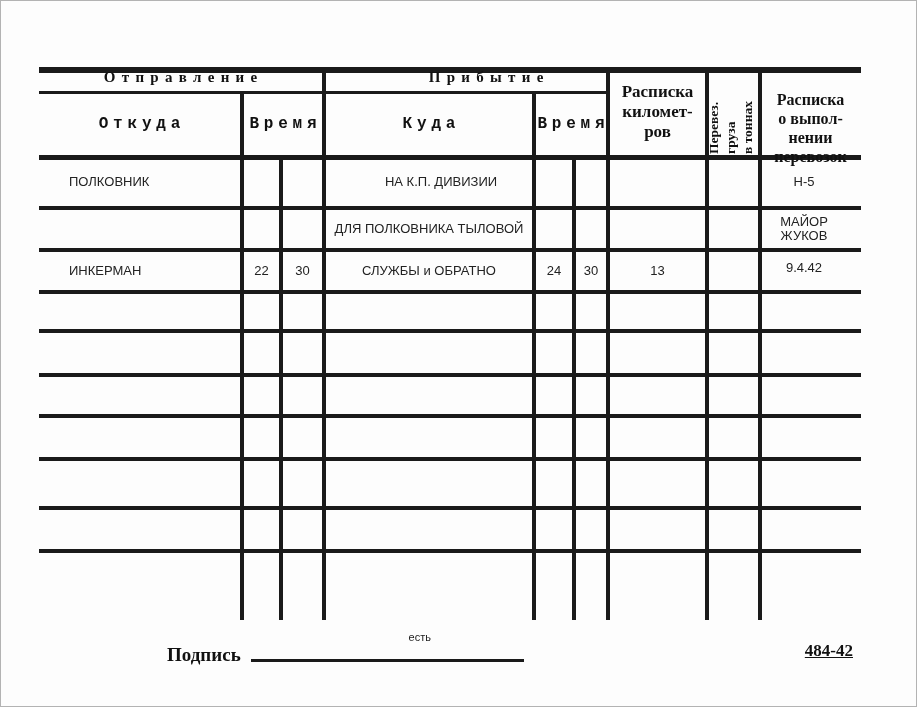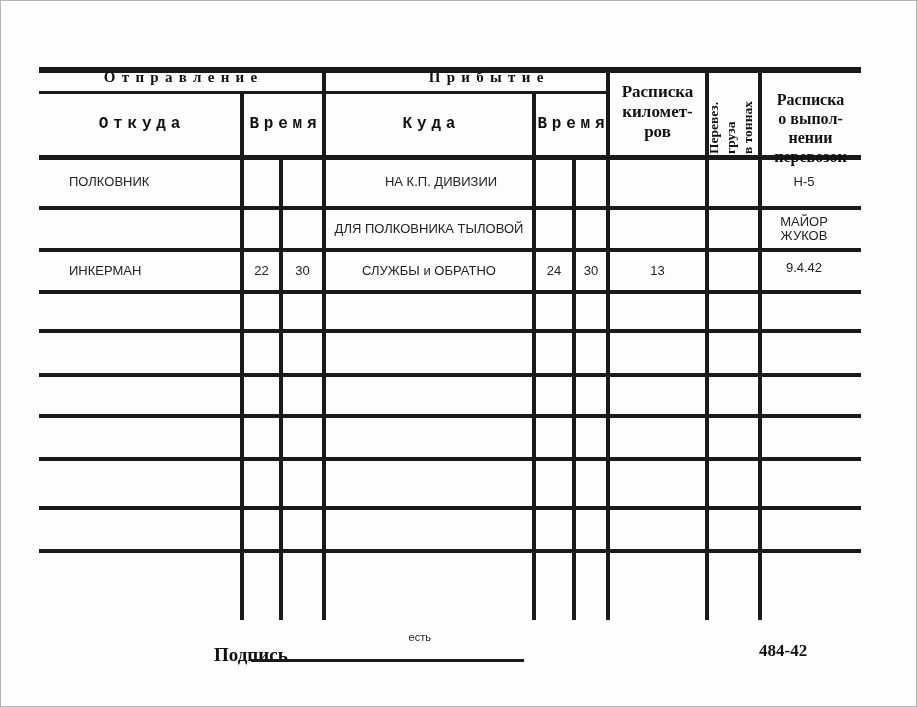--- a/index.html
+++ b/index.html
@@ -40,29 +40,29 @@
     white-space:pre-line;
   }
   .cell{
     position:absolute;display:flex;align-items:center;justify-content:center;
     font-family:"Liberation Sans",sans-serif;font-size:13px;color:#222;
     text-align:center;white-space:pre-line;line-height:14px;
   }
   .cell.left{justify-content:flex-start;text-align:left;padding-left:27px;box-sizing:border-box;}
   .sig-label{
     position:absolute;left:166px;top:643px;
-    font-family:"Liberation Serif",serif;font-weight:bold;font-size:19px;margin-left:47px;
+    font-family:"Liberation Serif",serif;font-weight:bold;font-size:19px;
   }
   .sig-entry{
     position:absolute;left:330px;top:630px;width:100px;text-align:right;
     font-family:"Liberation Sans",sans-serif;font-size:11px;color:#222;
   }
   .form-number{
-    position:absolute;left:758px;top:640px;width:94px;text-align:left;
-    font-family:"Liberation Serif",serif;font-weight:bold;font-size:17px;
+    position:absolute;left:758px;top:640px;width:94px;text-align:right;
+    font-family:"Liberation Serif",serif;font-weight:bold;font-size:17px;text-decoration:underline;
   }
 </style>
 </head>
 <body>
 
 <div class="page">
 
 
   <div class="hl" style="left:38px;top:66px;width:822px;height:6px"></div>
   <div class="hl" style="left:38px;top:90px;width:571px;height:3px"></div>

